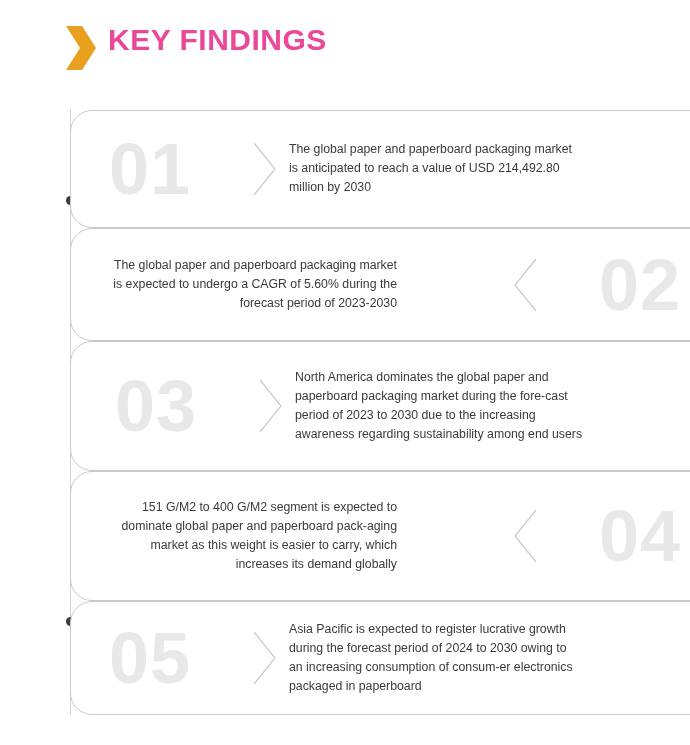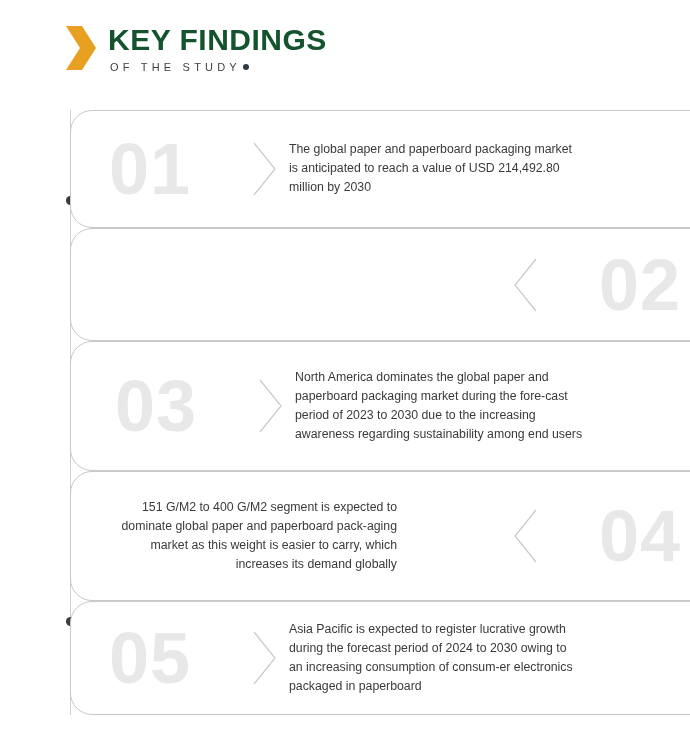--- a/index.html
+++ b/index.html
@@ -31,21 +31,21 @@
     margin-top: 2px;
   }
   .title-block {
     display: flex;
     flex-direction: column;
   }
   .title-main {
     font-size: 30px;
     font-weight: bold;
     letter-spacing: 0.5px;
-    color: #14532d;
+    color: #ec4899;
     line-height: 1.05;
   }
   .title-sub {
     font-size: 11px;
     letter-spacing: 4.2px;
     color: #3f3f3f;
     margin-top: 5px;
     margin-left: 2px;
   }
   .title-sub-dot {
@@ -138,23 +138,20 @@
 <body>
 
 <div class="header">
   <div class="chevron-mark">
     <svg width="30" height="44" viewBox="0 0 30 44" xmlns="http://www.w3.org/2000/svg">
       <polygon points="0,0 16,0 30,22 16,44 0,44 14,22" fill="#E8A020"></polygon>
     </svg>
   </div>
   <div class="title-block">
     <div class="title-main">KEY FINDINGS</div>
-    <div class="title-sub">
-      <span>OF THE STUDY</span><span class="title-sub-dot"></span>
-    </div>
   </div>
 </div>
 
 <div class="spine"></div>
 <div class="spine-dot d1"></div>
 <div class="spine-dot d2"></div>
 
 <div class="card c1 left-num">
   <div class="inner">
     <div class="num">01</div>
@@ -168,20 +165,21 @@
 </div>
 
 <div class="card c2 right-num">
   <div class="inner">
     <div class="num">02</div>
     <div class="wedge">
       <svg width="24" height="54" viewBox="0 0 24 54" xmlns="http://www.w3.org/2000/svg">
         <polyline points="23,1 2,27 23,53" fill="none" stroke="#c9c9c9" stroke-width="1.2"></polyline>
       </svg>
     </div>
+    <div class="body-text">The global paper and paperboard packaging market is expected to undergo a CAGR of 5.60% during the forecast period of 2023-2030</div>
   </div>
 </div>
 
 <div class="card c3 left-num">
   <div class="inner">
     <div class="num">03</div>
     <div class="wedge">
       <svg width="24" height="54" viewBox="0 0 24 54" xmlns="http://www.w3.org/2000/svg">
         <polyline points="1,1 22,27 1,53" fill="none" stroke="#c9c9c9" stroke-width="1.2"></polyline>
       </svg>

